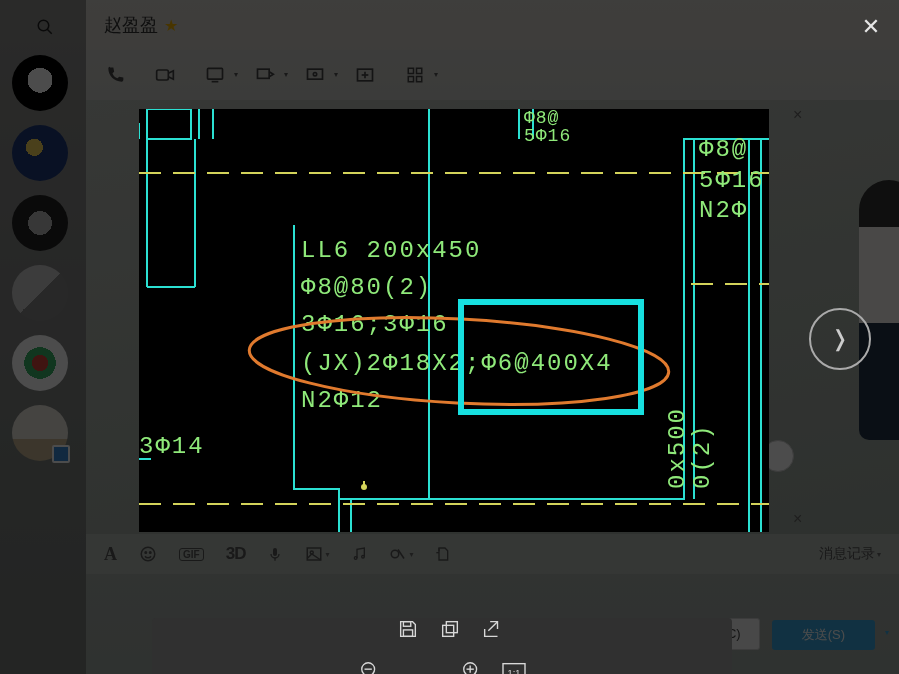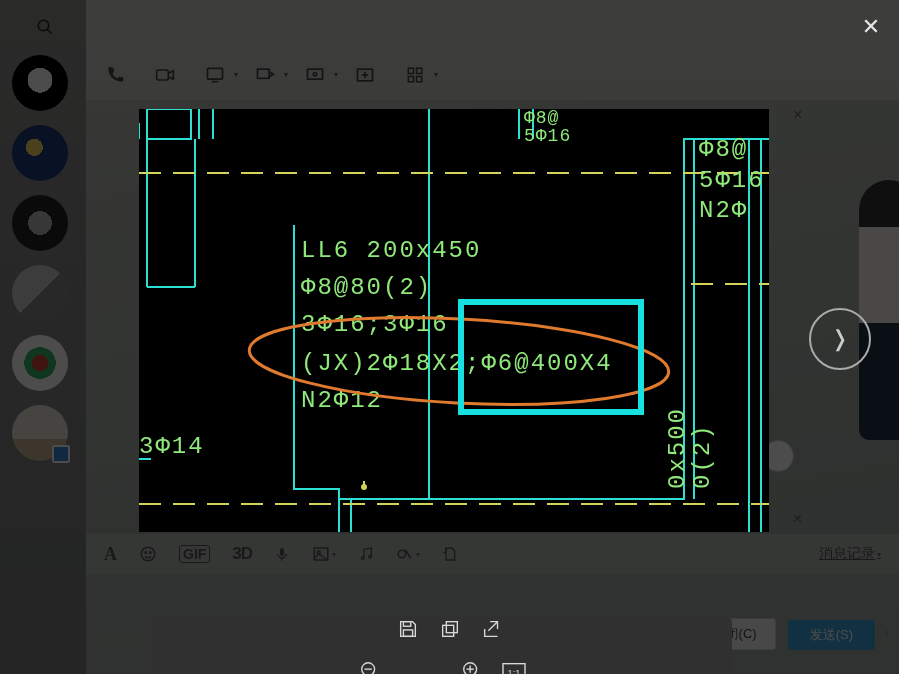--- a/index.html
+++ b/index.html
@@ -66,29 +66,29 @@
 }
 .close-x { position:absolute; right:8px; width:18px; height:18px; color:#666; font-size:16px; }
 
 .chat-footer-tools {
   position:absolute; left:86px; bottom:100px; right:0; height:40px;
   display:flex; align-items:center; gap:22px; padding:0 18px;
   background: rgba(190,195,188,0.55);
 }
 .ft-icon { color:#555; font-size:15px; display:flex; align-items:center; }
 .ft-icon.dd::after { content:"▾"; font-size:8px; margin-left:2px; color:#666; }
-.history { margin-left:auto; color:#555; font-size:14px;text-decoration:underline; }
+.history { margin-left:auto; color:#555; font-size:14px; }
 
 .send-bar {
   position:absolute; left:86px; bottom:0; right:0; height:100px;
   display:flex; align-items:flex-end; justify-content:flex-end;
   padding:0 24px 24px 0; gap:12px;
 }
 .btn-close { padding:6px 18px; background:#f4f4f4; border:1px solid #ccc; border-radius:3px; color:#444; font-size:13px; }
-.btn-send { padding:6px 22px; background:#3ba7dd; border:none; color:#fff; border-radius:3px; font-size:13px; position:relative; }
+.btn-send { padding:6px 30px; background:#3ba7dd; border:none; color:#fff; border-radius:3px; font-size:13px; position:relative; }
 .btn-send::after { content:"▾"; font-size:8px; position:absolute; right:-14px; top:8px; color:#3ba7dd; }
 
 
 .dim-overlay {
   position:absolute; inset:0; background: rgba(0,0,0,0.65);
 }
 
 
 .viewer-close {
   position:absolute; top:14px; right:14px; width:28px; height:28px;
@@ -143,20 +143,24 @@
     <div class="avatar-list">
       <div class="avatar av1"></div>
       <div class="avatar av2"></div>
       <div class="avatar av3"></div>
       <div class="avatar av4"></div>
       <div class="avatar av5"></div>
       <div class="avatar av6"></div>
     </div>
   </div>
 
+  <div class="header">
+    <span class="contact-name">赵盈盈</span>
+    <span class="star">★</span>
+  </div>
 
   <div class="toolbar">
     <span class="tb-icon">
         <svg width="20" height="20" viewBox="0 0 24 24" fill="#444">
           <path d="M6 2c-1 0-2 1-2 2 0 9 7 16 16 16 1 0 2-1 2-2v-3l-5-1-2 2c-3-1-5-3-6-6l2-2-1-5H6z"></path>
         </svg>
       </span>
     <span class="tb-icon">
         <svg width="20" height="20" viewBox="0 0 24 24" fill="none" stroke="#444" stroke-width="2">
           <rect x="2" y="6" width="14" height="12" rx="2"></rect>
@@ -212,21 +216,21 @@
   <div class="chat-footer-tools">
     <span class="ft-icon" style="font-family:serif;font-size:18px;font-weight:bold">A</span>
     <span class="ft-icon">
         <svg width="18" height="18" viewBox="0 0 24 24" fill="none" stroke="#555" stroke-width="2">
           <circle cx="12" cy="12" r="9"></circle>
           <circle cx="9" cy="10" r="1" fill="#555"></circle>
           <circle cx="15" cy="10" r="1" fill="#555"></circle>
           <path d="M8 15c1 1.5 2.5 2 4 2s3-.5 4-2"></path>
         </svg>
       </span>
-    <span class="ft-icon" style="border:1.5px solid #555;border-radius:3px;padding:0 3px;font-size:14px;font-weight:bold">GIF</span>
+    <span class="ft-icon" style="border:1.5px solid #555;border-radius:3px;padding:0 3px;font-size:10px;font-weight:bold">GIF</span>
     <span class="ft-icon" style="font-size:17px;font-weight:bold;letter-spacing:-1px">3D</span>
     <span class="ft-icon">
         <svg width="16" height="18" viewBox="0 0 24 24" fill="#555">
           <rect x="9" y="3" width="6" height="12" rx="3"></rect>
           <path d="M6 12a6 6 0 0012 0" fill="none" stroke="#555" stroke-width="2"></path>
           <line x1="12" y1="18" x2="12" y2="22" stroke="#555" stroke-width="2"></line>
         </svg>
       </span>
     <span class="ft-icon dd">
         <svg width="18" height="18" viewBox="0 0 24 24" fill="none" stroke="#555" stroke-width="2">

